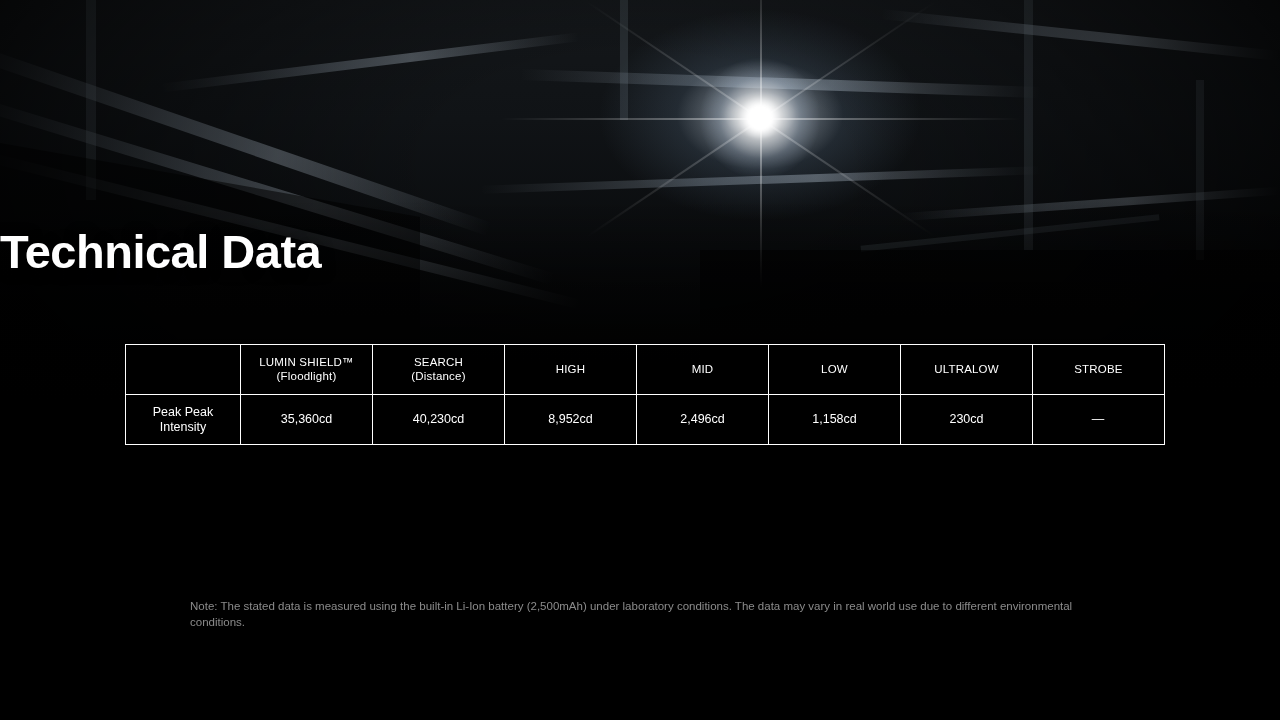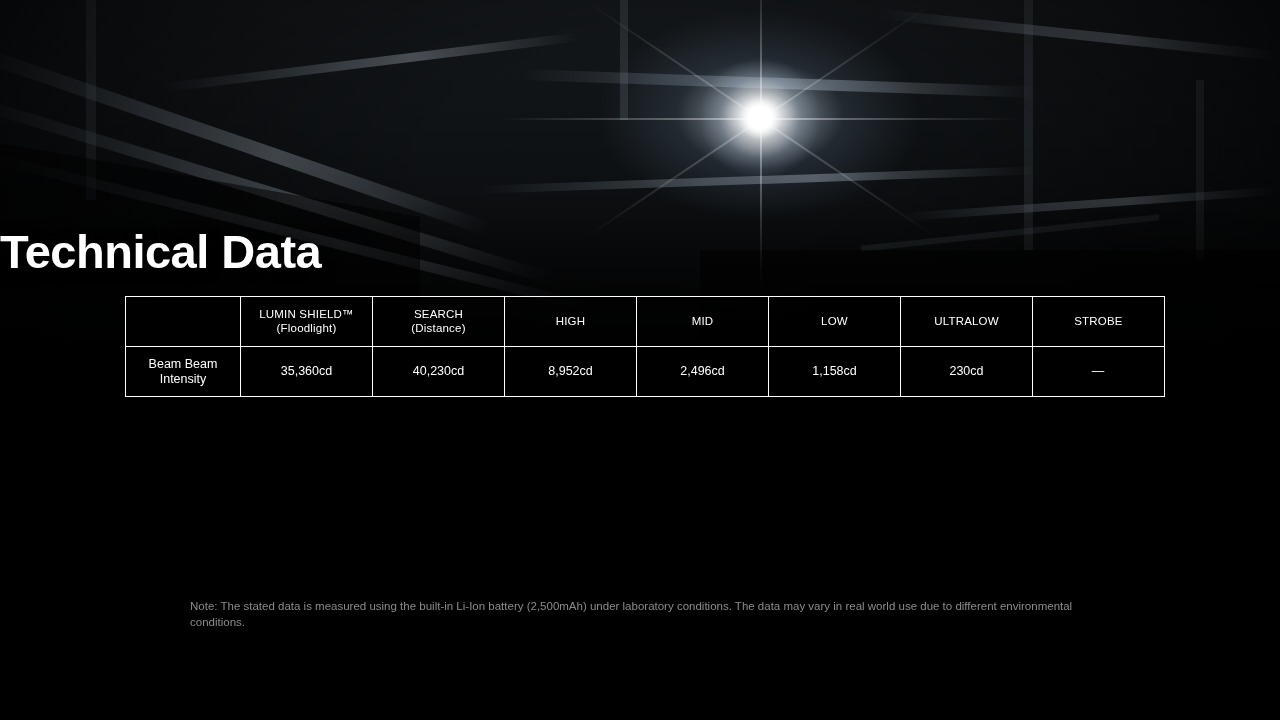--- a/index.html
+++ b/index.html
@@ -101,20 +101,21 @@
     position: absolute;
     left: 125px;
     top: 296px;
     width: 1040px;
   }
   table.tech {
     border-collapse: collapse;
     width: 1040px;
     table-layout: fixed;
     background: rgba(0,0,0,0.30);
+    margin-top: 48px;
   }
   table.tech td, table.tech th {
     border: 1px solid #ffffff;
     text-align: center;
     vertical-align: middle;
     color: #ffffff;
     font-weight: 400;
     padding: 4px 2px;
     line-height: 1.2;
   }
@@ -212,21 +213,21 @@
         <th>STROBE</th>
       </tr>
     </thead>
     <tbody>
 
 
 
 
       <tr>
         <td class="rowhead">
-          <span>Beam Beam</span><br>
+          <span>Peak Peak</span><br>
           <span>Intensity</span>
         </td>
         <td>35,360cd</td>
         <td>40,230cd</td>
         <td>8,952cd</td>
         <td>2,496cd</td>
         <td>1,158cd</td>
         <td>230cd</td>
         <td class="dash">—</td>
       </tr>

